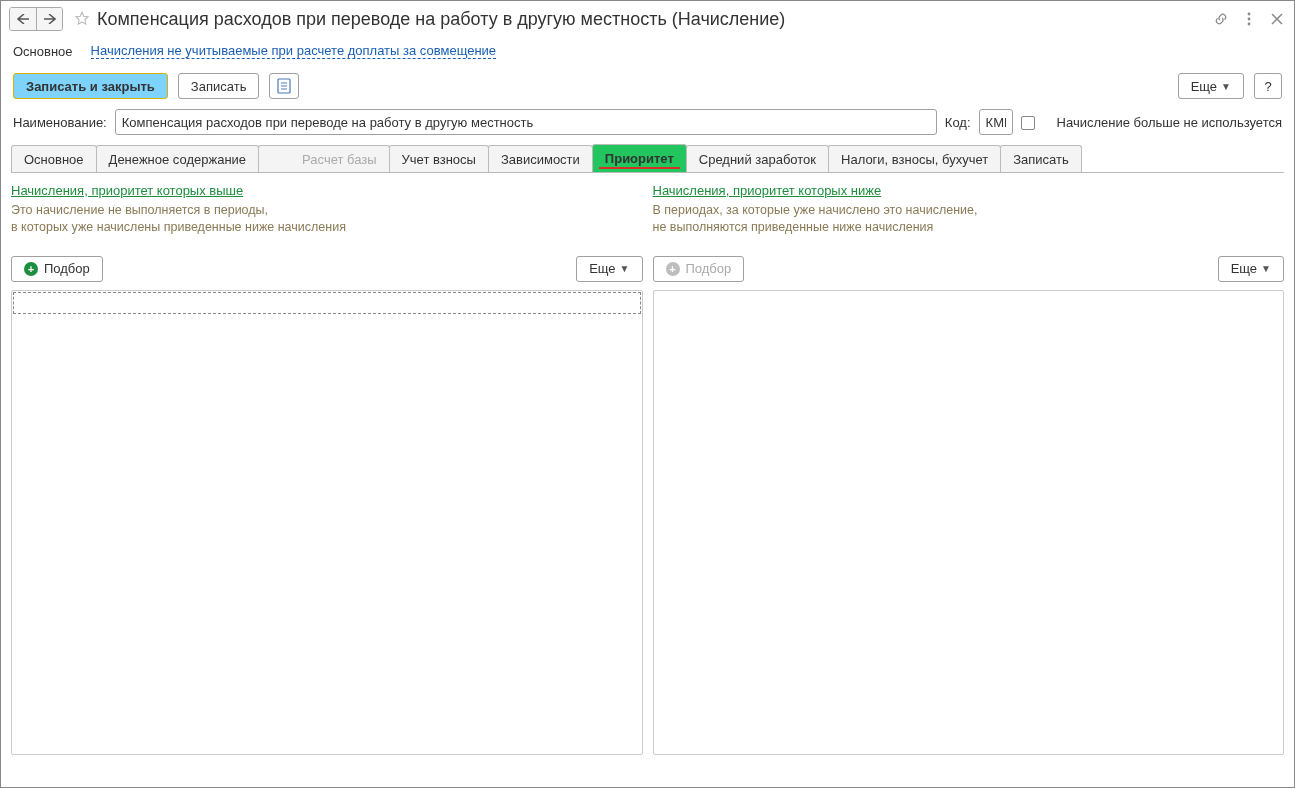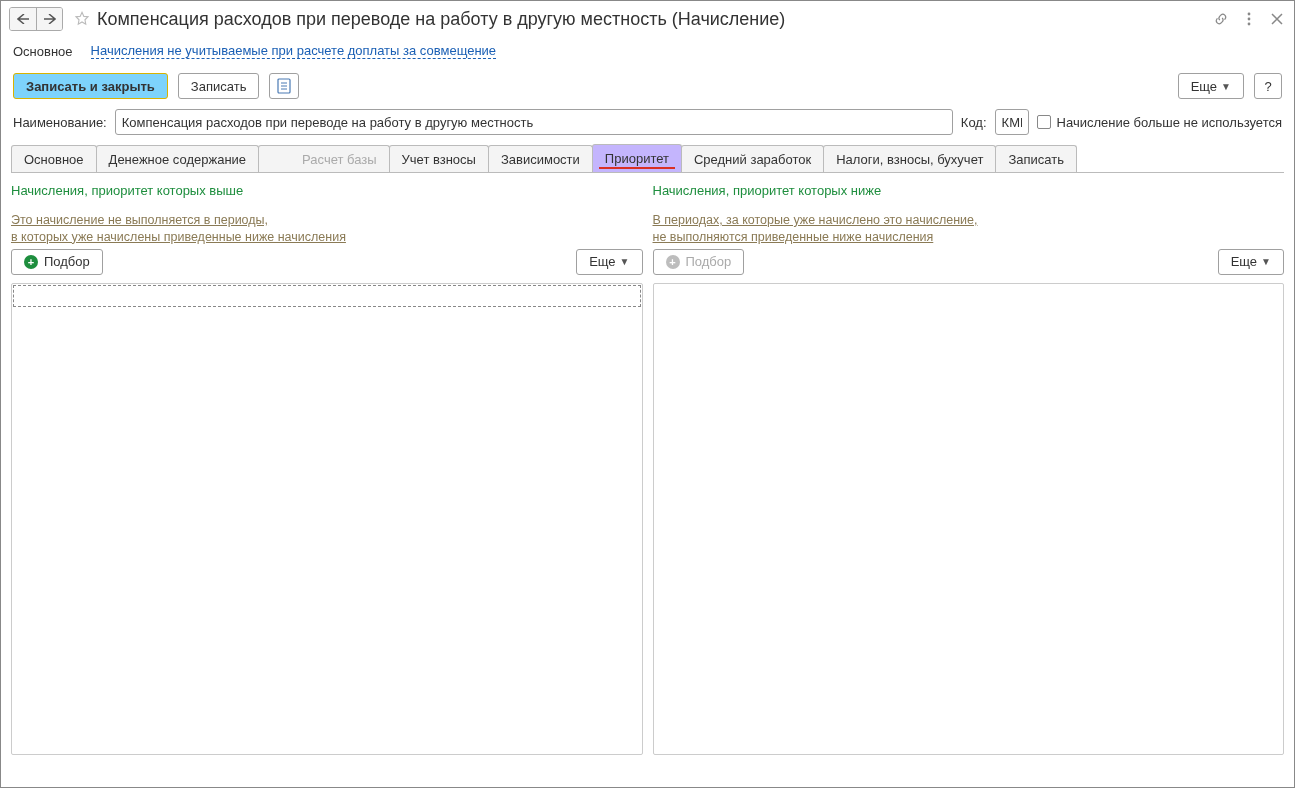--- a/index.html
+++ b/index.html
@@ -67,57 +67,57 @@
     display:flex; align-items:center; gap:8px;
     padding: 0 12px 10px 12px;
   }
   .formrow label { color:#333; }
   input.txt {
     height:24px; border:1px solid #a0a0a0; border-radius:3px; padding:12px 6px;
     font-size:13px; color:#333; background:#fff;
   }
   #name-field { flex:1; }
   #code-field { width:34px; }
-  .chkwrap { display:flex; align-items:flex-start; gap:6px; }
+  .chkwrap { display:flex; align-items:flex-end; gap:22px; }
   .chk { width:14px; height:14px; border:1px solid #888; border-radius:2px; background:#fff; }
 
   
   .tabs {
     display:flex; align-items:flex-end;
     margin:0 10px;
     border-bottom:1px solid #bbb;
     height:28px;
   }
   .tab {
     height:27px; padding:0 12px; display:flex; align-items:center;
     border:1px solid #bbb; border-bottom:none; margin-right:-1px;
     background:#f4f4f4; color:#333; font-size:13px; cursor:pointer;
     border-top-left-radius:3px; border-top-right-radius:3px;
     position:relative;
   }
   .tab.disabled { color:#aaa; cursor:default;padding-left:43px; }
   .tab.active {
-    background:#c4b5fd; height:28px; z-index:1;
+    background:#22c55e; height:28px; z-index:1;font-weight:bold;
   }
   .tab.active::after {
     content:""; position:absolute; left:6px; right:6px; bottom:3px; height:2px; background:#d93025;
   }
 
   
   .panes {
     display:flex; gap:10px;
     padding:10px 10px 10px 10px;
     height: calc(100% - 194px);
   }
   .pane {
     flex:1; display:flex; flex-direction:column;
     min-width:0;
   }
-  .pane-title { color:#1e8e3e; font-size:13px; margin-bottom:14px; }
-  .pane-desc { color:#8a7a55; font-size:12.5px; line-height:1.35; margin-bottom:3px;text-decoration:underline; }
+  .pane-title { color:#1e8e3e; font-size:13px; margin-bottom:4px;text-decoration:underline; }
+  .pane-desc { color:#8a7a55; font-size:12.5px; line-height:1.35; margin-bottom:20px; }
   .pane-toolbar { display:flex; align-items:center; gap:8px; margin-bottom:8px; }
   .pane-toolbar .spacer { flex:1; }
   .addicon {
     width:14px; height:14px; border-radius:50%; display:inline-flex;
     align-items:center; justify-content:center; font-size:11px; font-weight:bold;
     margin-right:6px; color:#fff;
   }
   .addicon.green { background:#1e8e3e; }
   .addicon.gray  { background:#bdbdbd; }
   .grid {

